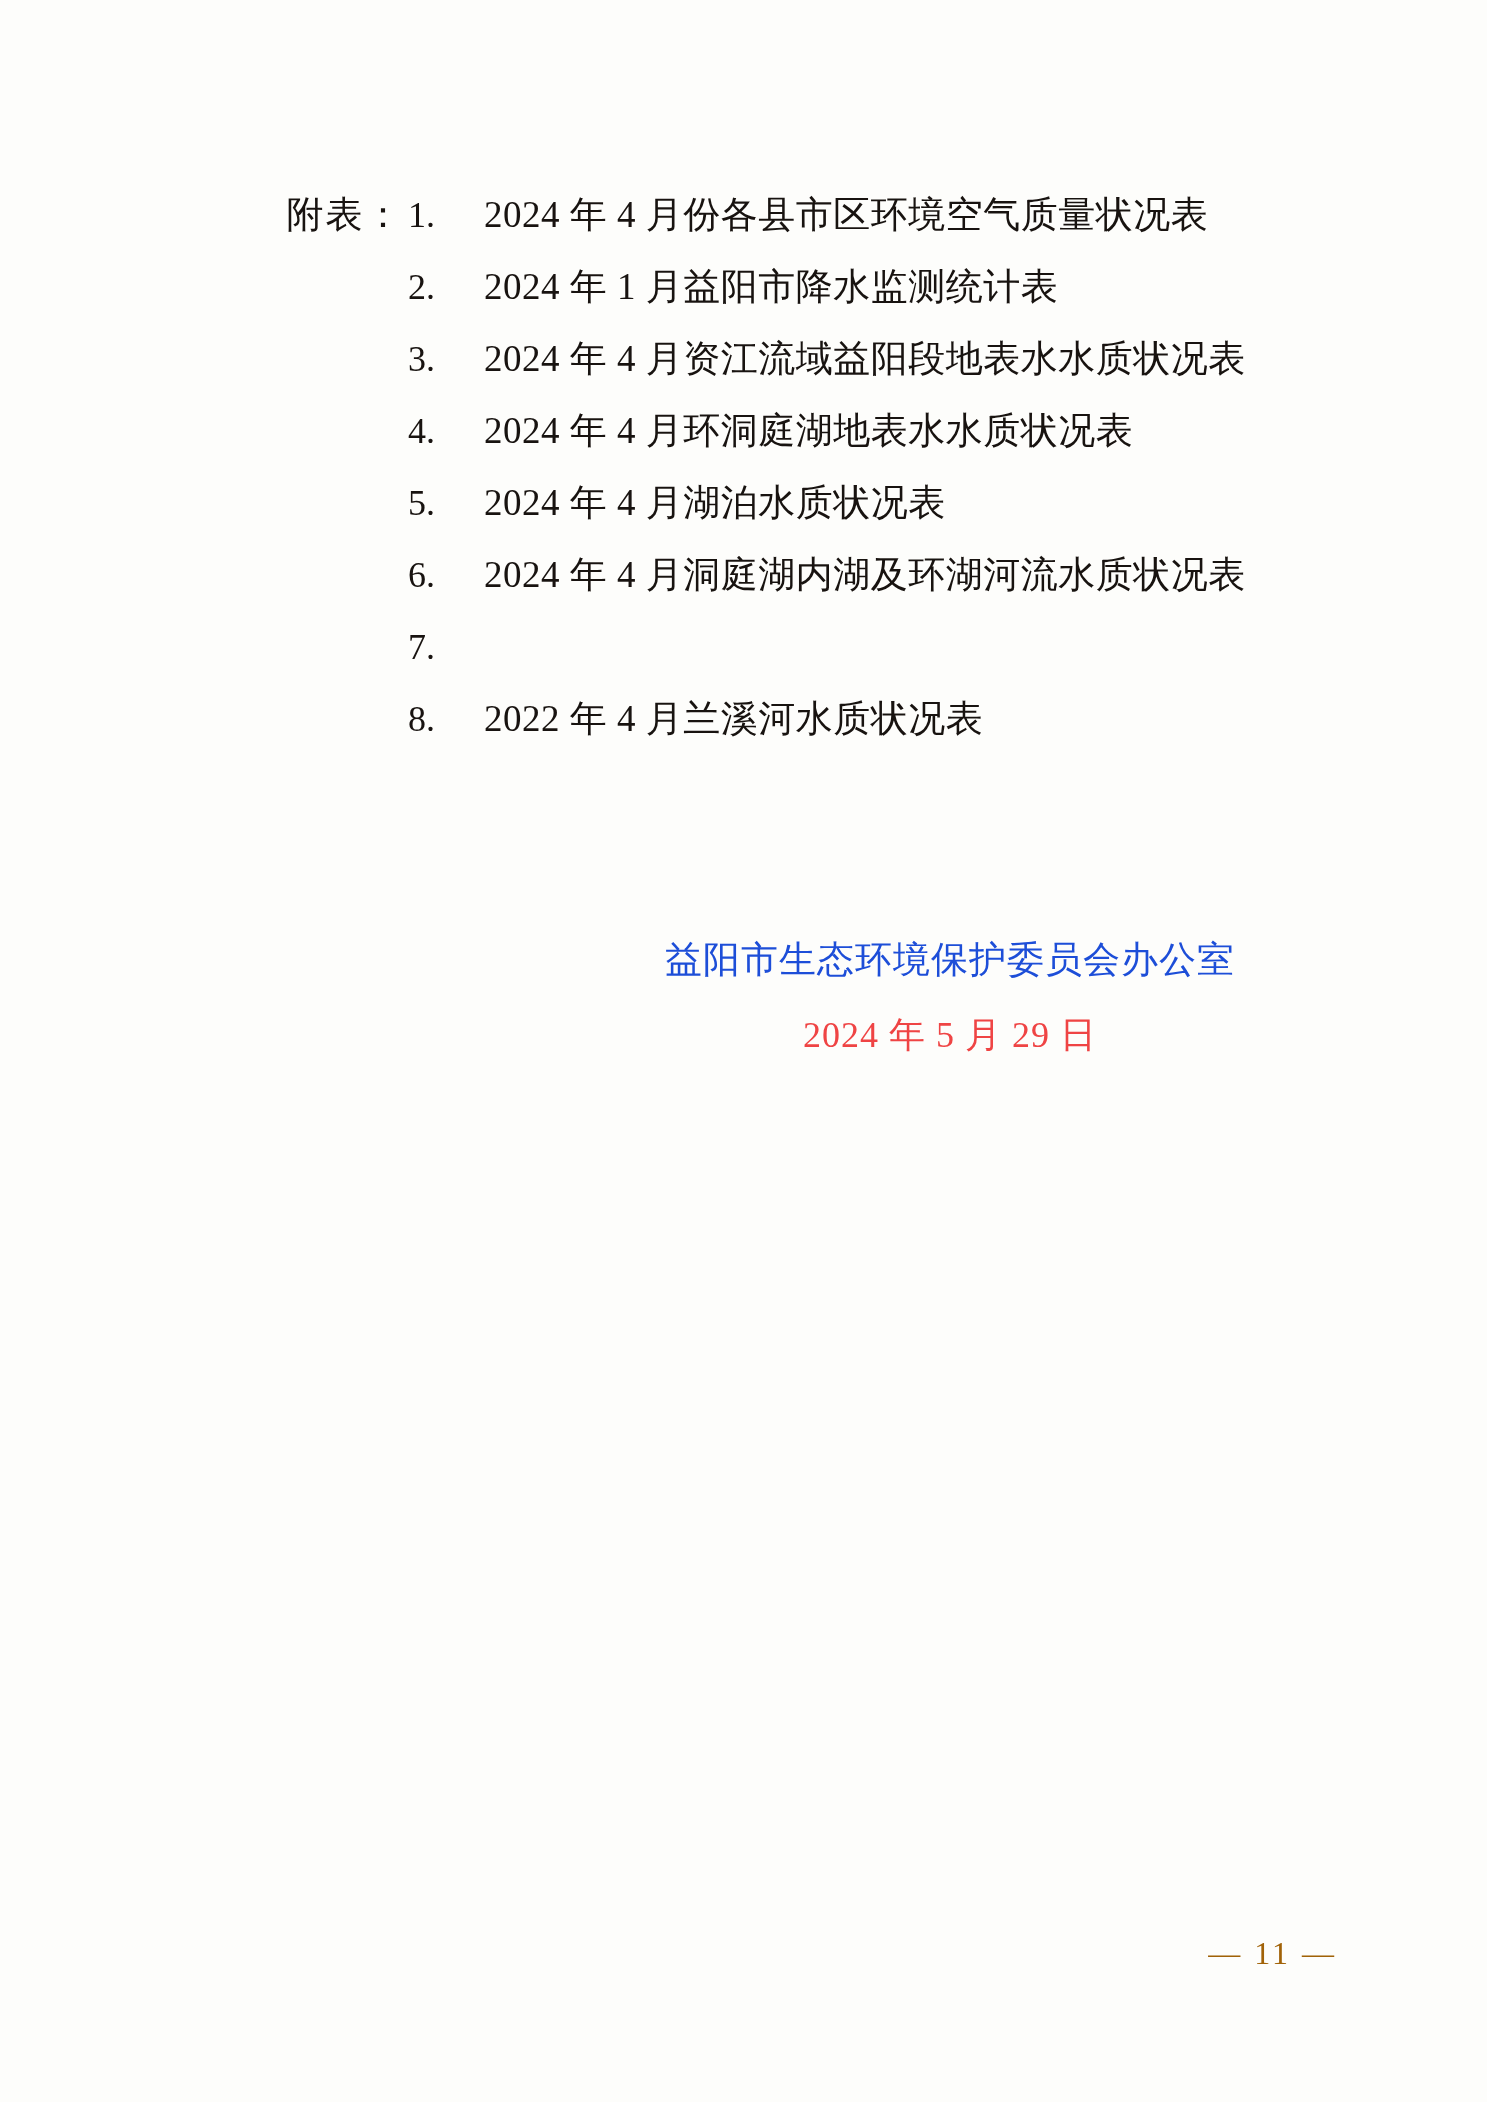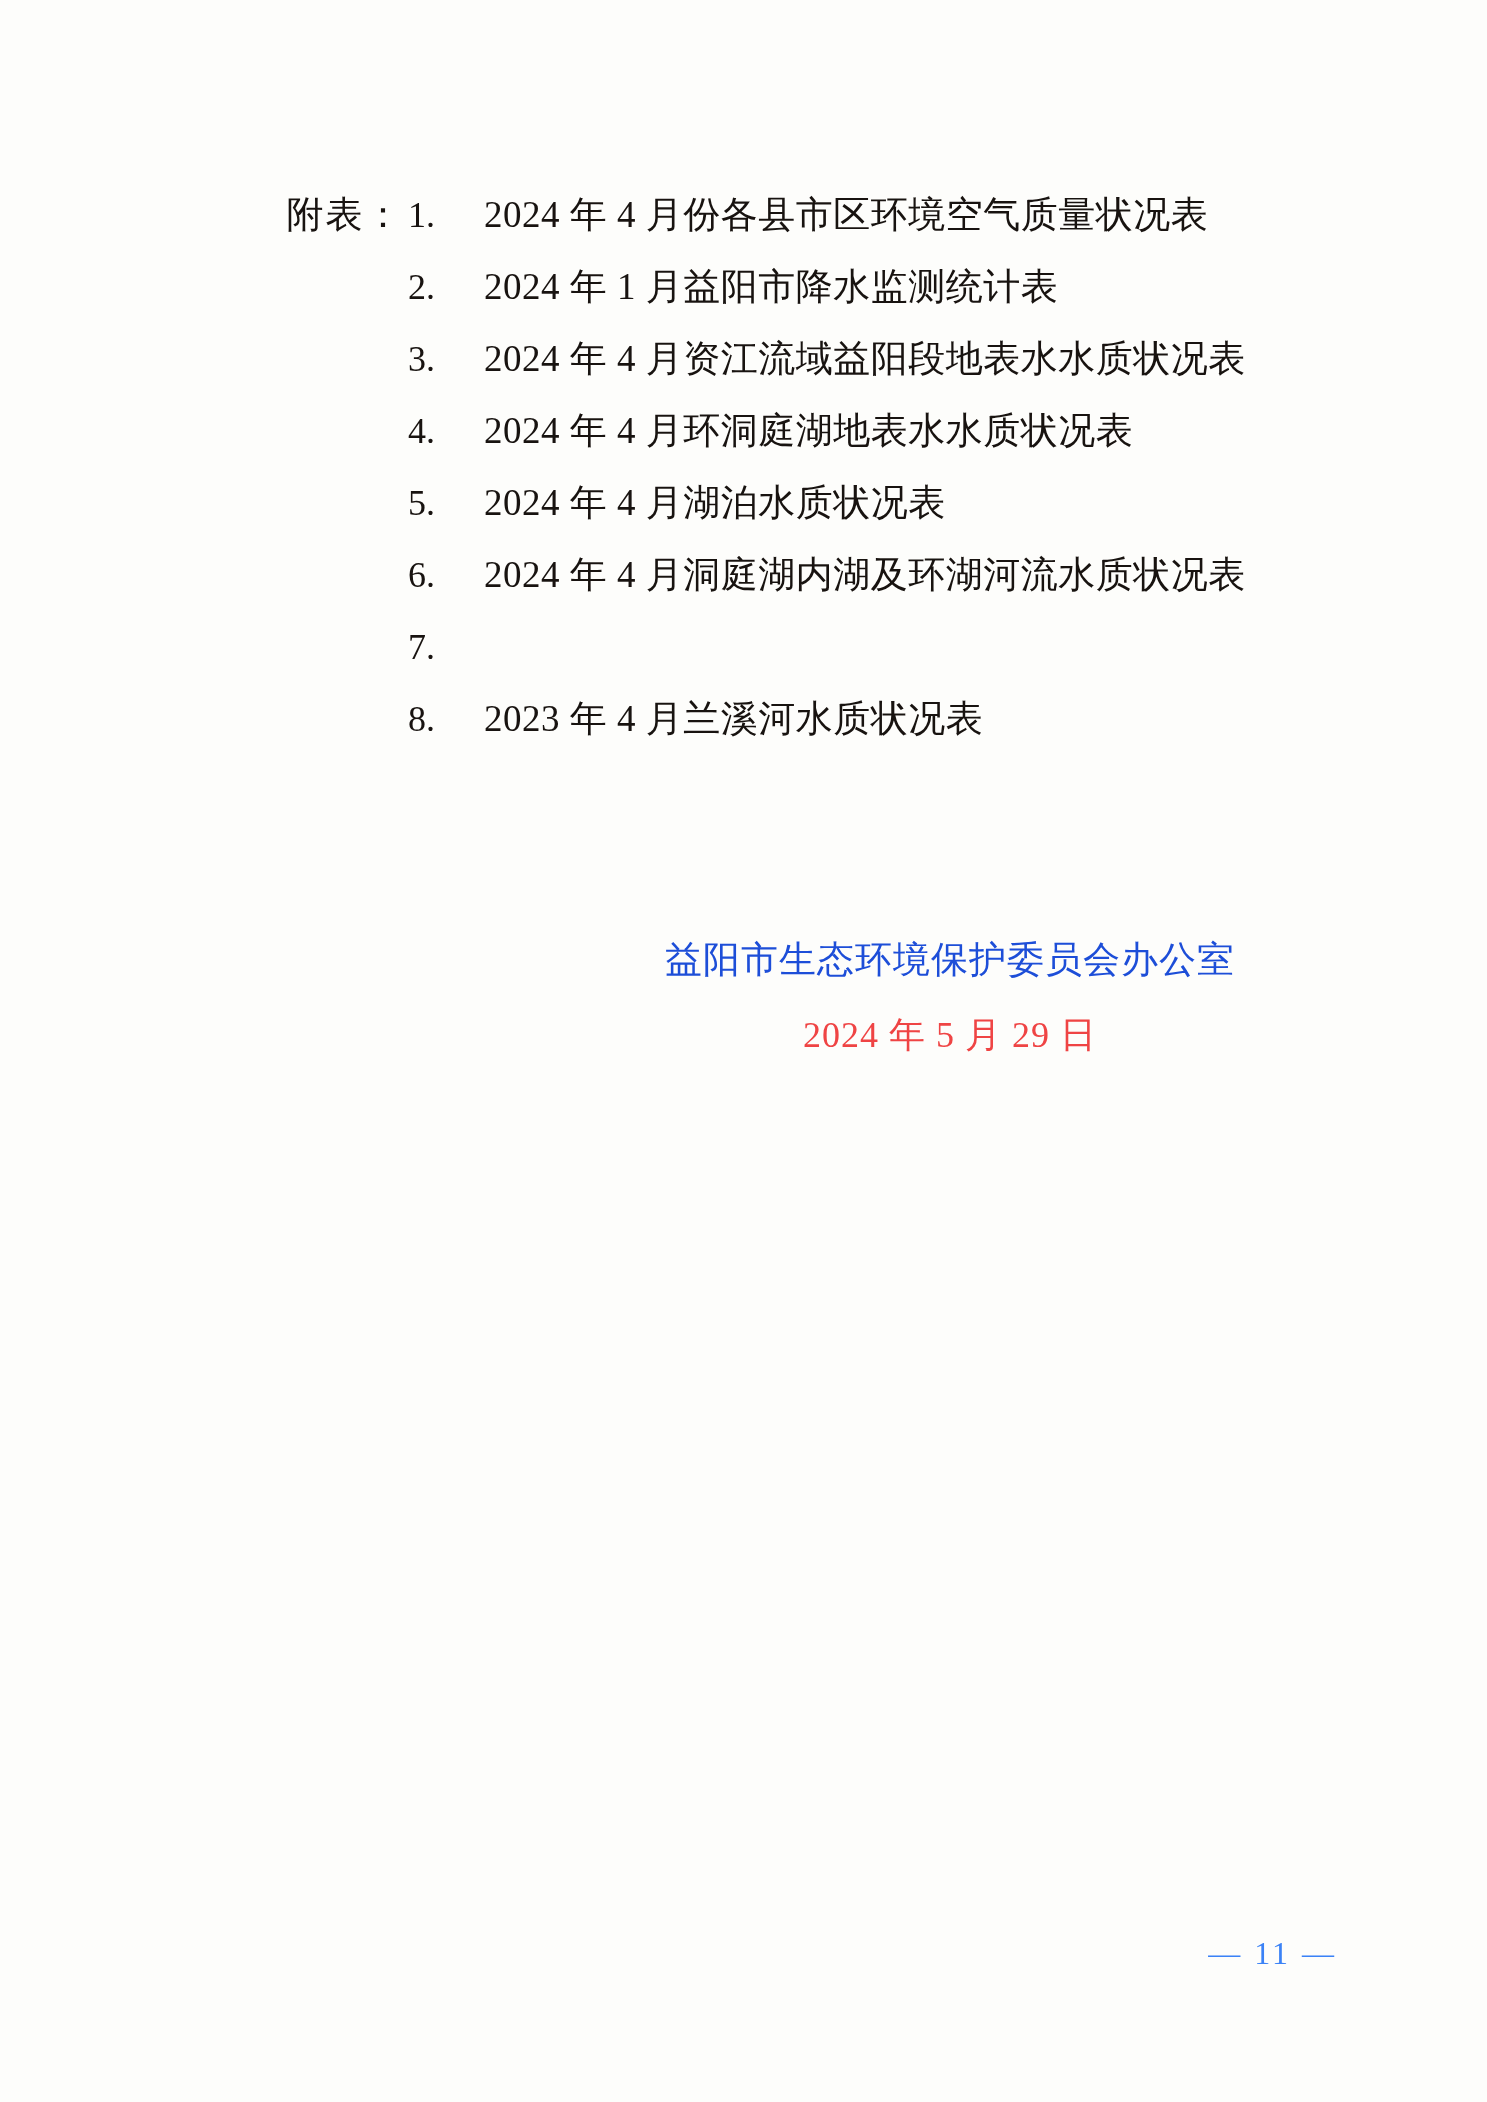--- a/index.html
+++ b/index.html
@@ -137,21 +137,21 @@
     color: rgba(206, 60, 50, 0.26);
     letter-spacing: 1px;
     font-family: "Liberation Mono", monospace;
   }
 
   .page-number {
     position: absolute;
     right: 150px;
     bottom: 130px;
     font-size: 32px;
-    color: #3b82f6;
+    color: #a16207;
     letter-spacing: 3px;
   }
 </style>
 </head>
 <body>
 
 <div class="page">
 
   <div class="attachment-block">
 
@@ -192,21 +192,21 @@
     </div>
 
     <div class="attach-row">
       <span class="attach-label blank">附表：</span>
       <span class="attach-num">7.</span>
     </div>
 
     <div class="attach-row">
       <span class="attach-label blank">附表：</span>
       <span class="attach-num">8.</span>
-      <span class="attach-text">2023 年 4 月兰溪河水质状况表</span>
+      <span class="attach-text">2022 年 4 月兰溪河水质状况表</span>
     </div>
 
   </div>
 
 
   <div class="signature-block">
     <div class="sig-org">益阳市生态环境保护委员会办公室</div>
     <div class="sig-date">2024 年 5 月 29 日</div>
   </div>
 

